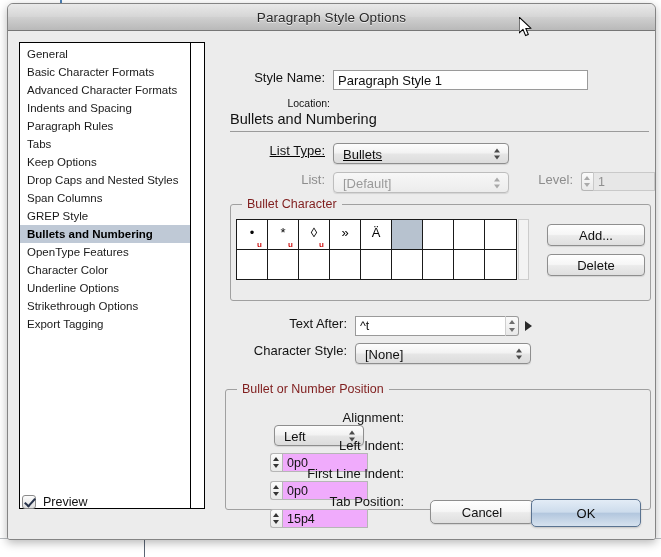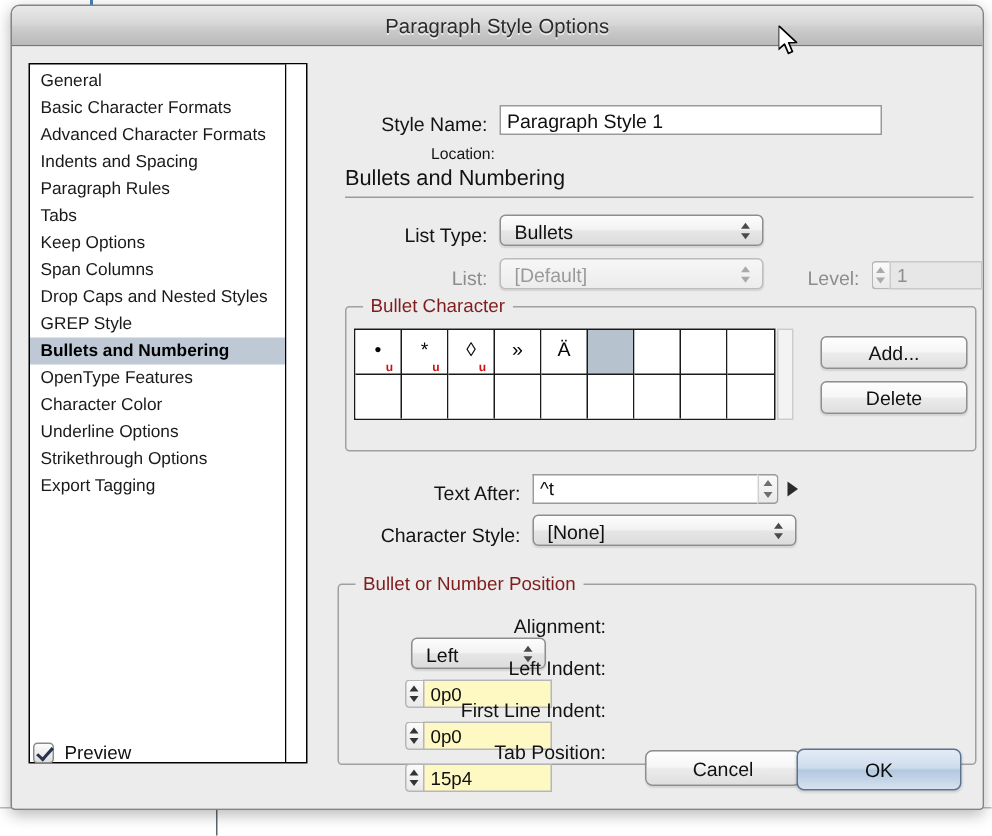--- a/index.html
+++ b/index.html
@@ -72,21 +72,21 @@
     background:#bfc9d6; font-weight:bold; color:#000;
   }
   #category-scroll {
     width:13px; flex:0 0 13px; background:#ffffff;
     position:relative;
   }
 
   
   #content { position:absolute; left:203px; top:0; right:0; bottom:0; }
 
-  .row { display:flex; align-items:flex-end; }
+  .row { display:flex; align-items:flex-start; }
   .lbl { font-size:13px; color:#131313; text-align:right; }
   .lbl.small { font-size:10.5px; }
   .lbl.disabled { color:#8d8d8d; }
 
   
   #stylename-row { position:absolute; left:0; top:39px; width:437px; }
   #stylename-label { width:114px; }
   #stylename-input {
     margin-left:8px; width:255px; height:20px; box-sizing:border-box;
     border:1px solid #9a9a9a; background:#fff; font-size:13px;
@@ -100,21 +100,21 @@
   #page-heading {
     position:absolute; left:19px; top:80px; width:419px;
     font-size:14.5px; color:#121212; padding-bottom:3px;
   }
   #heading-rule {
     position:absolute; left:19px; top:100px; width:419px; height:1px;
     background:#9b9b9b;
   }
 
   
-  #listtype-row { position:absolute; left:0; top:112px; }
+  #listtype-row { position:absolute; left:0; top:112px;text-decoration:underline; }
   #listtype-label { width:114px; }
   .popup {
     position:relative; box-sizing:border-box; height:21px;
     border:1px solid #8e8e8e; border-radius:4px;
     background:linear-gradient(to bottom,#fdfdfd 0%,#f2f2f2 48%,#e6e6e6 52%,#dcdcdc 100%);
     font-size:13px; color:#101010; padding:2px 22px 0 9px;
     display:flex; align-items:center;
     box-shadow:0 1px 1px rgba(0,0,0,.10);
   }
   .popup.disabled { color:#9a9a9a; background:linear-gradient(to bottom,#f7f7f7,#ececec); border-color:#bdbdbd; }
@@ -147,21 +147,21 @@
   .stepper:before, .stepper:after {
     content:""; position:absolute; left:2px;
     border-left:3.5px solid transparent; border-right:3.5px solid transparent;
   }
   .stepper:before { top:3px; border-bottom:4px solid #343434; }
   .stepper:after  { bottom:3px; border-top:4px solid #343434; }
   .stepper.disabled:before { border-bottom-color:#aaa; }
   .stepper.disabled.disabled:after { border-top-color:#aaa; }
   .numfield {
     height:19px; box-sizing:border-box; border:1px solid #b6b6b6;
-    background:#fef9c3; font-size:12.5px; color:#111; padding:0 4px;
+    background:#f0abfc; font-size:12.5px; color:#111; padding:0 4px;
     font-family:"Liberation Sans",sans-serif; outline:none;
   }
   .numfield.disabled { background:#e7e7e7; color:#8f8f8f; border-color:#c9c9c9; }
   #level-field { width:62px; margin-left:0; }
 
   
   .groupbox {
     position:absolute; border:1px solid #a0a0a0; border-radius:3px;
     background:transparent;
   }
@@ -308,22 +308,22 @@
 
     <div id="category-panel">
       <div id="category-list">
           <div class="cat-item">General</div>
           <div class="cat-item">Basic Character Formats</div>
           <div class="cat-item">Advanced Character Formats</div>
           <div class="cat-item">Indents and Spacing</div>
           <div class="cat-item">Paragraph Rules</div>
           <div class="cat-item">Tabs</div>
           <div class="cat-item">Keep Options</div>
+          <div class="cat-item">Drop Caps and Nested Styles</div>
           <div class="cat-item">Span Columns</div>
-          <div class="cat-item">Drop Caps and Nested Styles</div>
           <div class="cat-item">GREP Style</div>
           <div class="cat-item selected">Bullets and Numbering</div>
           <div class="cat-item">OpenType Features</div>
           <div class="cat-item">Character Color</div>
           <div class="cat-item">Underline Options</div>
           <div class="cat-item">Strikethrough Options</div>
           <div class="cat-item">Export Tagging</div>
         </div>
       <div id="category-scroll"></div>
     </div>

